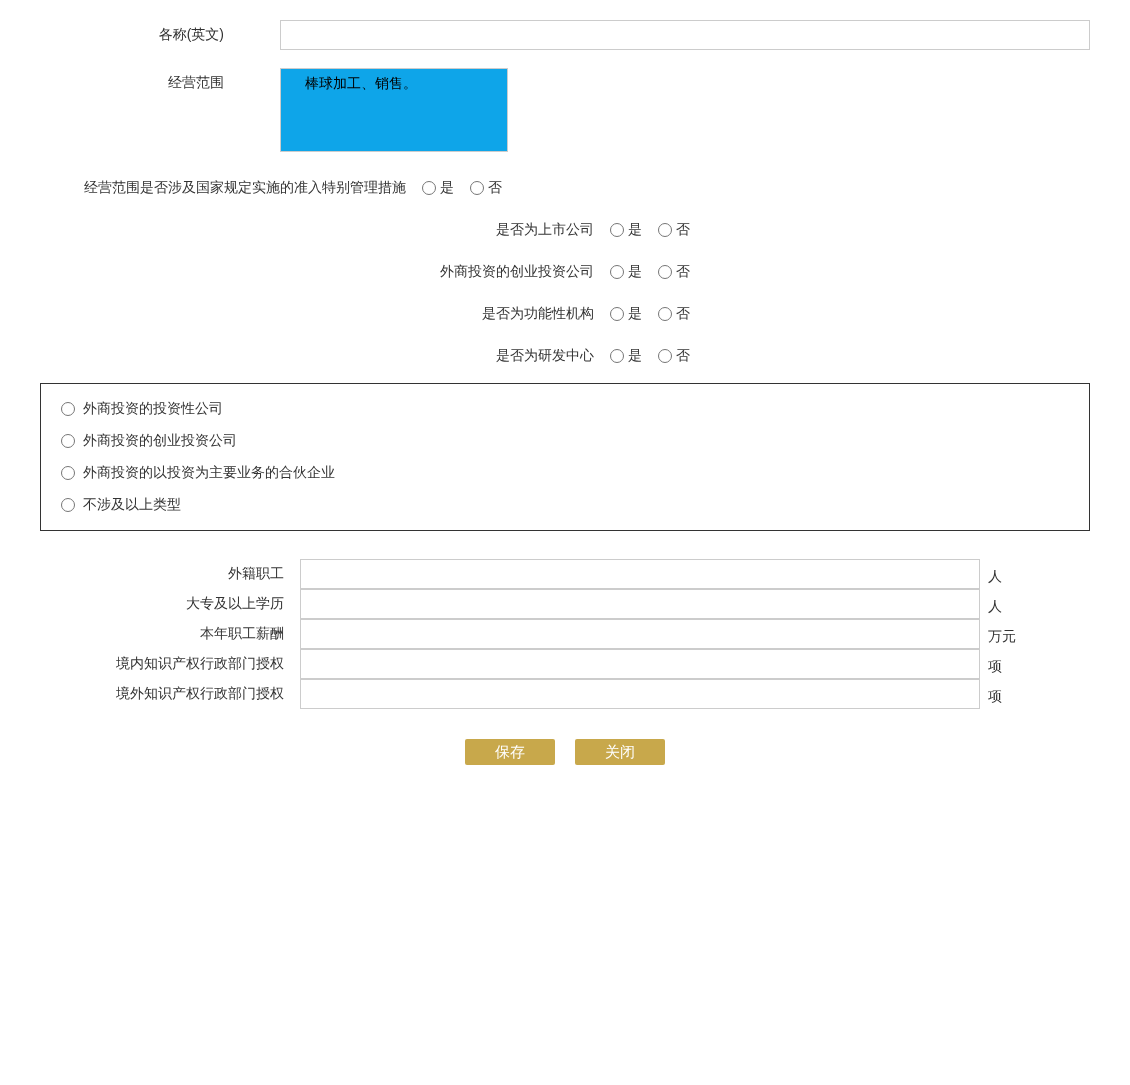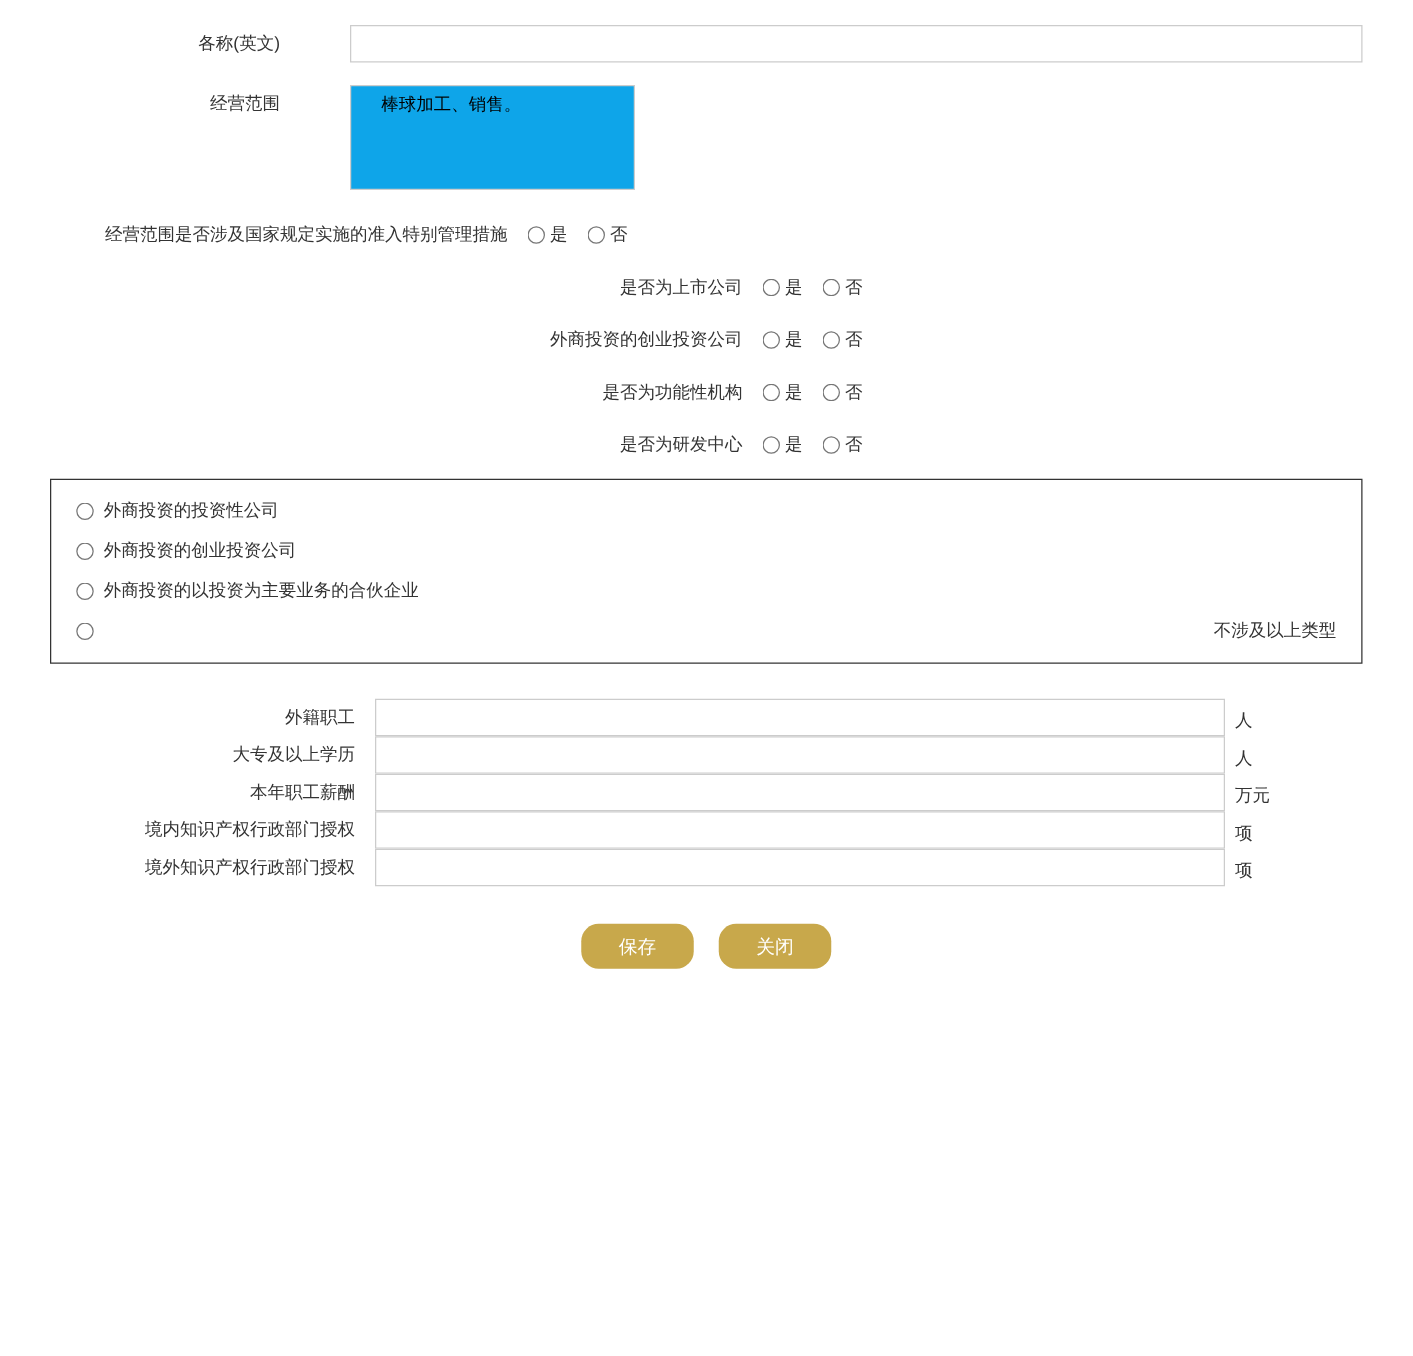--- a/index.html
+++ b/index.html
@@ -128,21 +128,20 @@
       display: flex;
       align-items: center;
       gap: 8px;
       margin-bottom: 14px;
       font-size: 14px;
       cursor: pointer;
     }
 
     .checkbox-item:last-child {
       margin-bottom: 0;
-      justify-content: space-between;
     }
 
     .checkbox-item input[type="radio"] {
       width: 14px;
       height: 14px;
       cursor: pointer;
     }
 
     .input-row {
       display: flex;
@@ -164,29 +163,29 @@
     .button-row {
       display: flex;
       justify-content: center;
       gap: 20px;
       margin-top: 30px;
       margin-bottom: 20px;
     }
 
     .btn {
       min-width: 90px;
-      height: 36px;
+      height: 26px;
       padding: 0 24px;
       font-size: 15px;
       font-family: inherit;
       border: none;
       cursor: pointer;
       color: #fff;
       background: #c8a84b;
-      border-radius: 14px;
+      border-radius: 2px;
     }
 
     .textarea-wrapper {
       flex: 1;
       position: relative;
     }
   </style>
 </head>
 <body>
 

